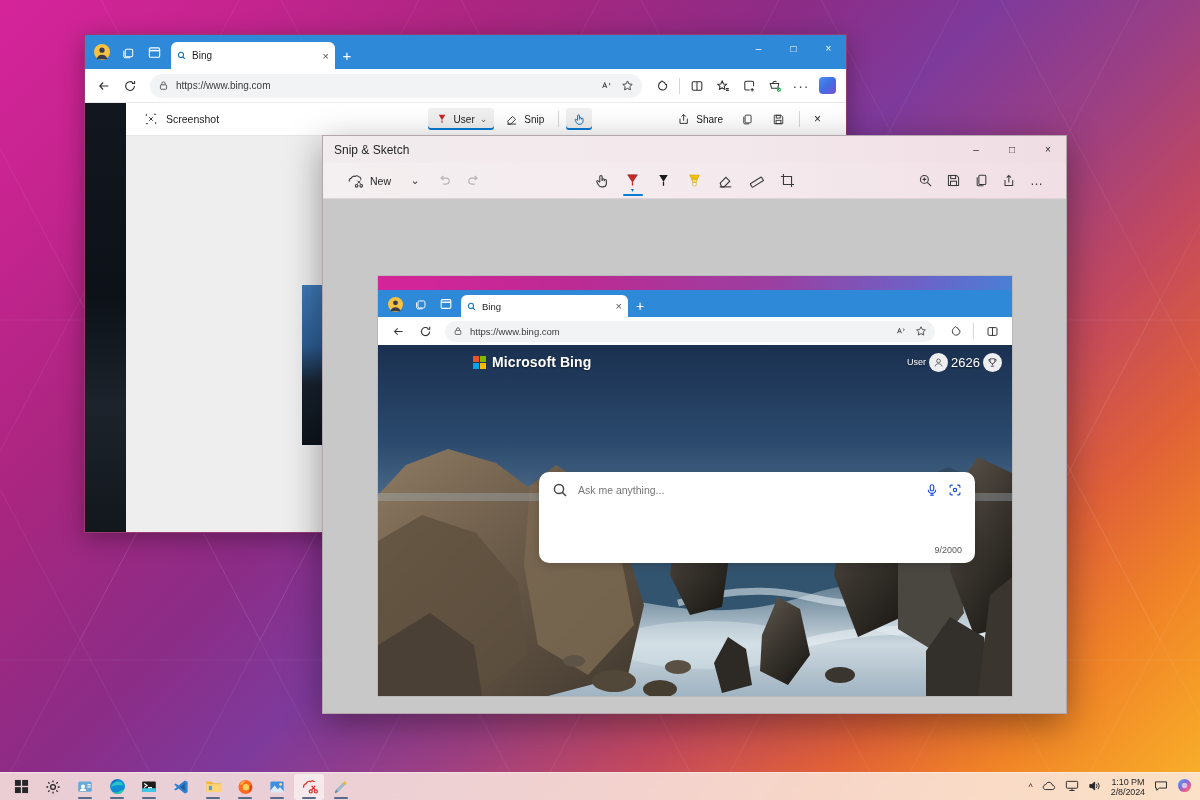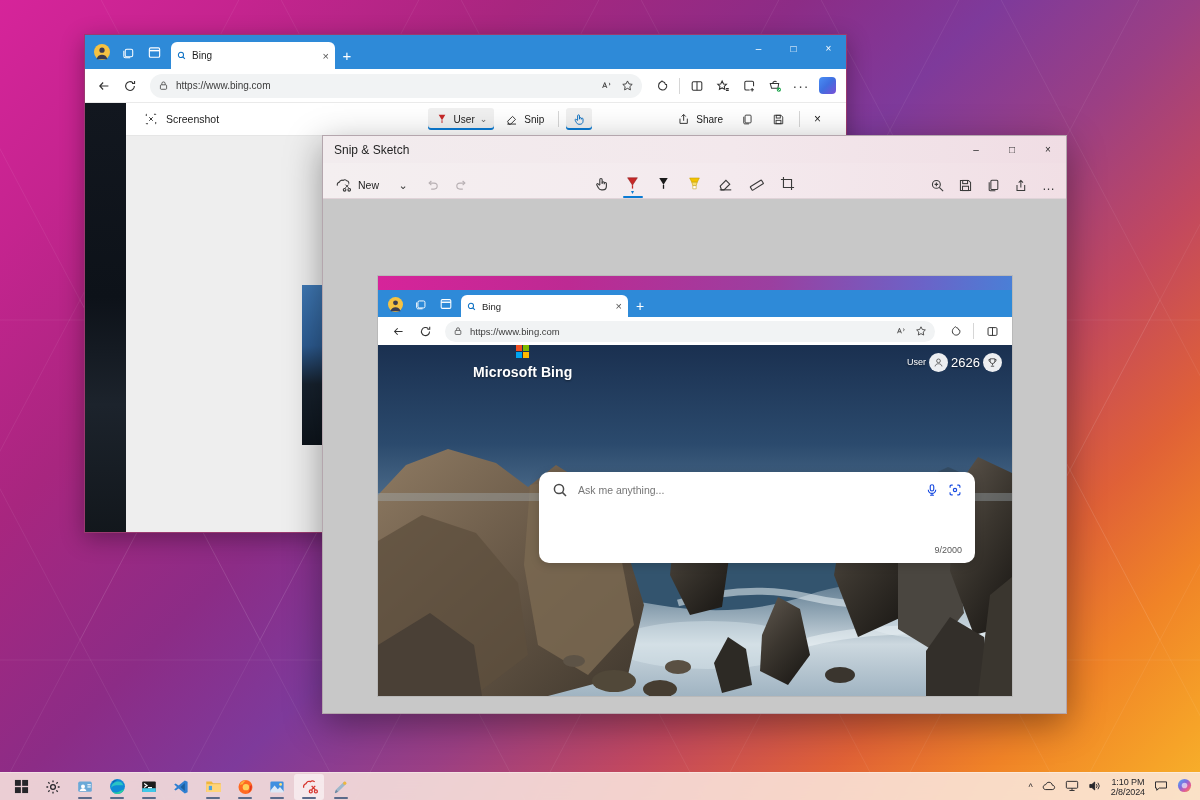--- a/index.html
+++ b/index.html
@@ -168,21 +168,21 @@
   }
   #snip-title { font-size: 12px; color: #1f1f1f; }
   .snip-wc { margin-left: auto; display: flex; height: 27px; }
   .snip-wc > div {
     width: 36px; height: 27px; display: flex; align-items: center;
     justify-content: center; color: #2a2a2a; font-size: 10px;
   }
   #snip-toolbar {
     height: 36px;
     background: linear-gradient(90deg,#f4eff0 0%,#f4eaee 55%,#f1dfe5 100%);
-    display: flex; align-items: flex-end; padding: 0 4px;
+    display: flex; align-items: center; padding: 0 16px;
     border-bottom: 1px solid #e0d3d8;
   }
   .snip-left { display: flex; align-items: center; gap: 3px; }
   .snip-new {
     display: flex; align-items: center; gap: 7px; padding: 0 8px;
     height: 26px; font-size: 10.5px; color: #1f1f1f; border-radius: 3px;
   }
   .snip-ib {
     width: 26px; height: 26px; display: flex; align-items: center;
     justify-content: center; color: #3a3a3a; border-radius: 3px;
@@ -249,21 +249,21 @@
   }
   #cap-omnibox .url { flex: 1; }
 
   
   #bing-page { position: relative; height: 351px; overflow: hidden; }
   #bing-photo { position: absolute; inset: 0; }
   #bing-header {
     position: absolute; left: 0; right: 0; top: 0; height: 34px;
     display: flex; align-items: center; padding: 0 10px 0 95px;
   }
-  #bing-logo { display: flex; align-items: center; gap: 6px; flex-direction: column; }
+  #bing-logo { display: flex; align-items: center; gap: 6px; }
   #ms-squares {
     width: 13px; height: 13px; display: grid;
     grid-template: 1fr 1fr / 1fr 1fr; gap: 1px;
   }
   #ms-squares i { display: block; }
   #bing-wordmark {
     color: #fff; font-size: 14px; font-weight: 600; letter-spacing: .1px;
     text-shadow: 0 1px 2px rgba(0,0,0,.45);
   }
   #bing-user { margin-left: auto; display: flex; align-items: center; gap: 3px; }

